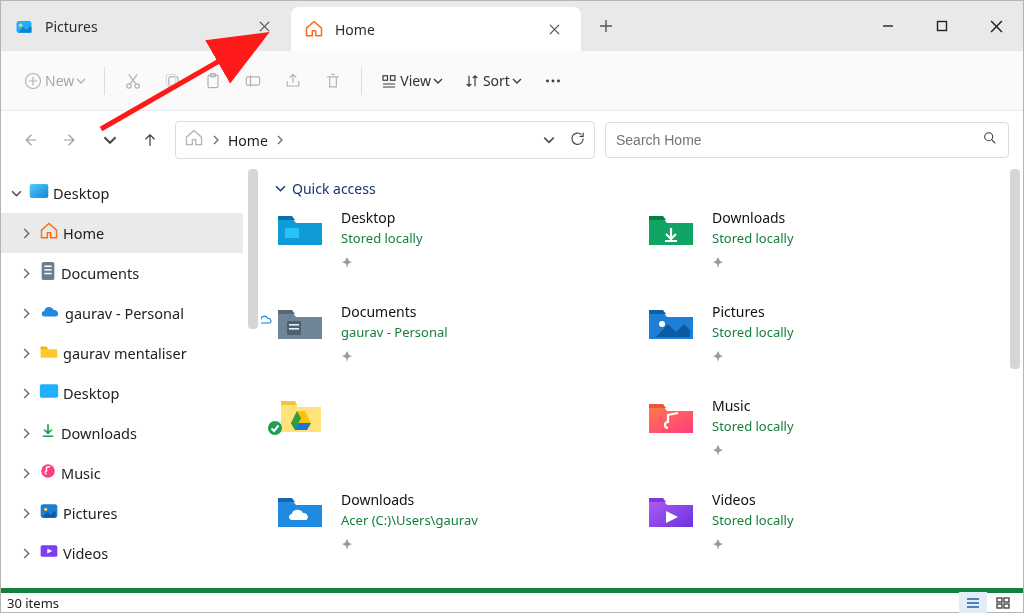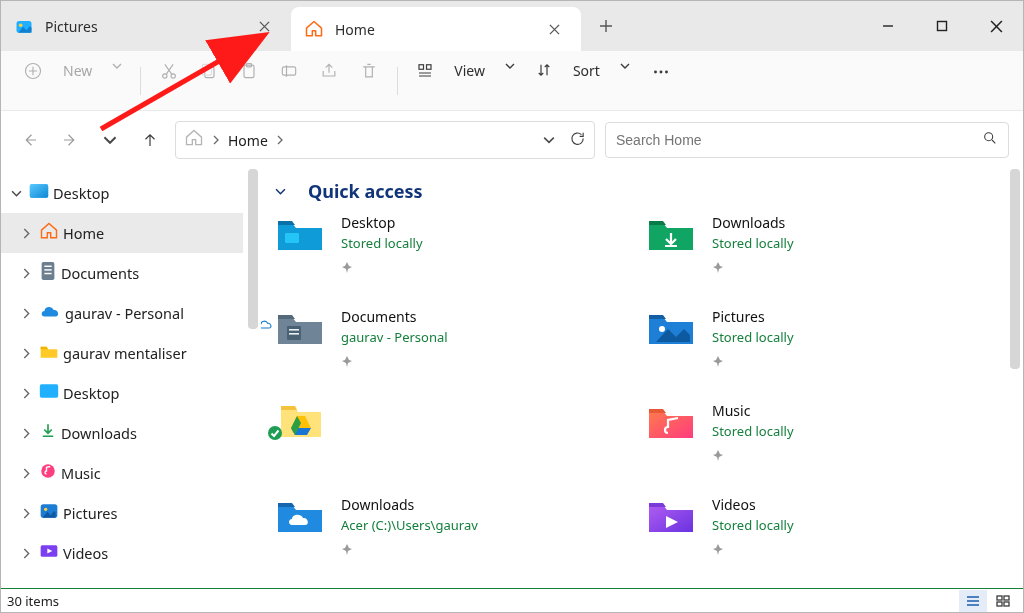--- a/index.html
+++ b/index.html
@@ -14,21 +14,21 @@
   .tab.active { background: #ffffff; border-radius: 8px 8px 0 0; margin-top: 6px; height: 44px; }
   .tab .tab-label { flex: 1; font-size: 14px; color: #2d2d2d; }
   .tab .tab-close { width: 28px; height: 28px; display:flex; align-items:center; justify-content:center; color:#555; }
   .tab-icon { width: 22px; height: 22px; display:flex; align-items:center; justify-content:center; }
   .newtab { width: 50px; display:flex; align-items:center; justify-content:center; color:#555; }
   .wincontrols { margin-left:auto; display:flex; align-items:center; }
   .wc-btn { width: 54px; height: 50px; display:flex; align-items:center; justify-content:center; color:#222; }
 
   
   .toolbar { height: 60px; background: #fafafa; border-bottom: 1px solid #eaeaea; display:flex; align-items:center; padding: 0 14px; gap: 4px; }
-  .tbtn { display:flex; align-items:flex-start; justify-content:center; gap:20px; height: 40px; padding: 0 8px; color:#6f6f6f; border-radius:4px; }
+  .tbtn { display:flex; align-items:center; justify-content:center; gap:2px; height: 40px; padding: 0 8px; color:#6f6f6f; border-radius:4px; }
   .tbtn svg { display:block; }
   .tdivider { width:1px; height:28px; background:#dcdcdc; margin: 0 6px; }
   .tbtn.lbl { color:#2e2e2e; }
   .tbtn.disabled { opacity: .65; }
 
   
   .navrow { height: 58px; display:flex; align-items:center; padding: 0 14px; gap: 10px; }
   .navicon { width: 30px; height: 30px; display:flex; align-items:center; justify-content:center; color:#3c3c3c; }
   .navicon.disabled { color:#9c9c9c; }
   .breadcrumb { flex: 1; display:flex; align-items:center; border: 1px solid #dcdcdc; border-radius:4px; height:38px; padding: 0 8px; gap:8px; }
@@ -50,35 +50,35 @@
   .tree-label { font-size:14.5px; color:#222; }
 
   .tree-row.root .tree-label { }
   .tree-row.child { padding-left: 16px; }
 
   
   .main { flex:1; position:relative; display:flex; flex-direction:column; overflow:hidden; }
   .mainscrollgutter { position:absolute; right:0; top:0; bottom:0; width:18px; background:#fff; }
   .mainscrollthumb { position:absolute; right:3px; top:0; width:10px; height:200px; background:#d6d6d6; border-radius:4px; }
 
-  .group-header { display:flex; align-items:center; gap:22px; color:#12357a; font-size:18px; padding:8px 0 10px 4px;font-weight:bold; }
+  .group-header { display:flex; align-items:center; gap:6px; color:#12357a; font-size:14px; padding:8px 0 10px 4px; }
   .content-pad { padding: 2px 20px 0 10px; overflow:hidden; }
 
   .grid { display:grid; grid-template-columns: 1fr 1fr; row-gap: 30px; column-gap: 10px; }
   .item { display:flex; align-items:flex-start; gap:12px; position:relative; }
   .item .icon-wrap { width:58px; display:flex; align-items:center; justify-content:center; position:relative; }
   .item .icon-badge { position:absolute; left:-4px; bottom:-2px; }
   .cloud-hint { width:20px; position:absolute; left:-14px; top:8px; color:#0e7bd0; }
   .item .meta { display:flex; flex-direction:column; gap:2px; }
   .item .title { font-size:14px; color:#111; }
   .item .sub { font-size:13px; color:#15803d; }
   .item .pin { margin-top:4px; color:#8c8c8c; }
 
   
-  .statusbar { height: 24px; border-top: 1px solid #15803d; display:flex; align-items:center; padding: 0 6px; background:#fff; font-size:13px; color:#222; }
+  .statusbar { height: 24px; border-top: 5px solid #15803d; display:flex; align-items:center; padding: 0 6px; background:#fff; font-size:13px; color:#222; }
   .statusbar .spacer { flex:1; }
   .sbview { width:28px; height:22px; display:flex; align-items:center; justify-content:center; color:#3b3b3b; margin-left:2px; }
   .sbview.active { background:#e4ecf7; }
 
   
   .arrow-anno { position:absolute; left:80px; top:28px; pointer-events:none; }
 </style>
 </head>
 <body>
 

